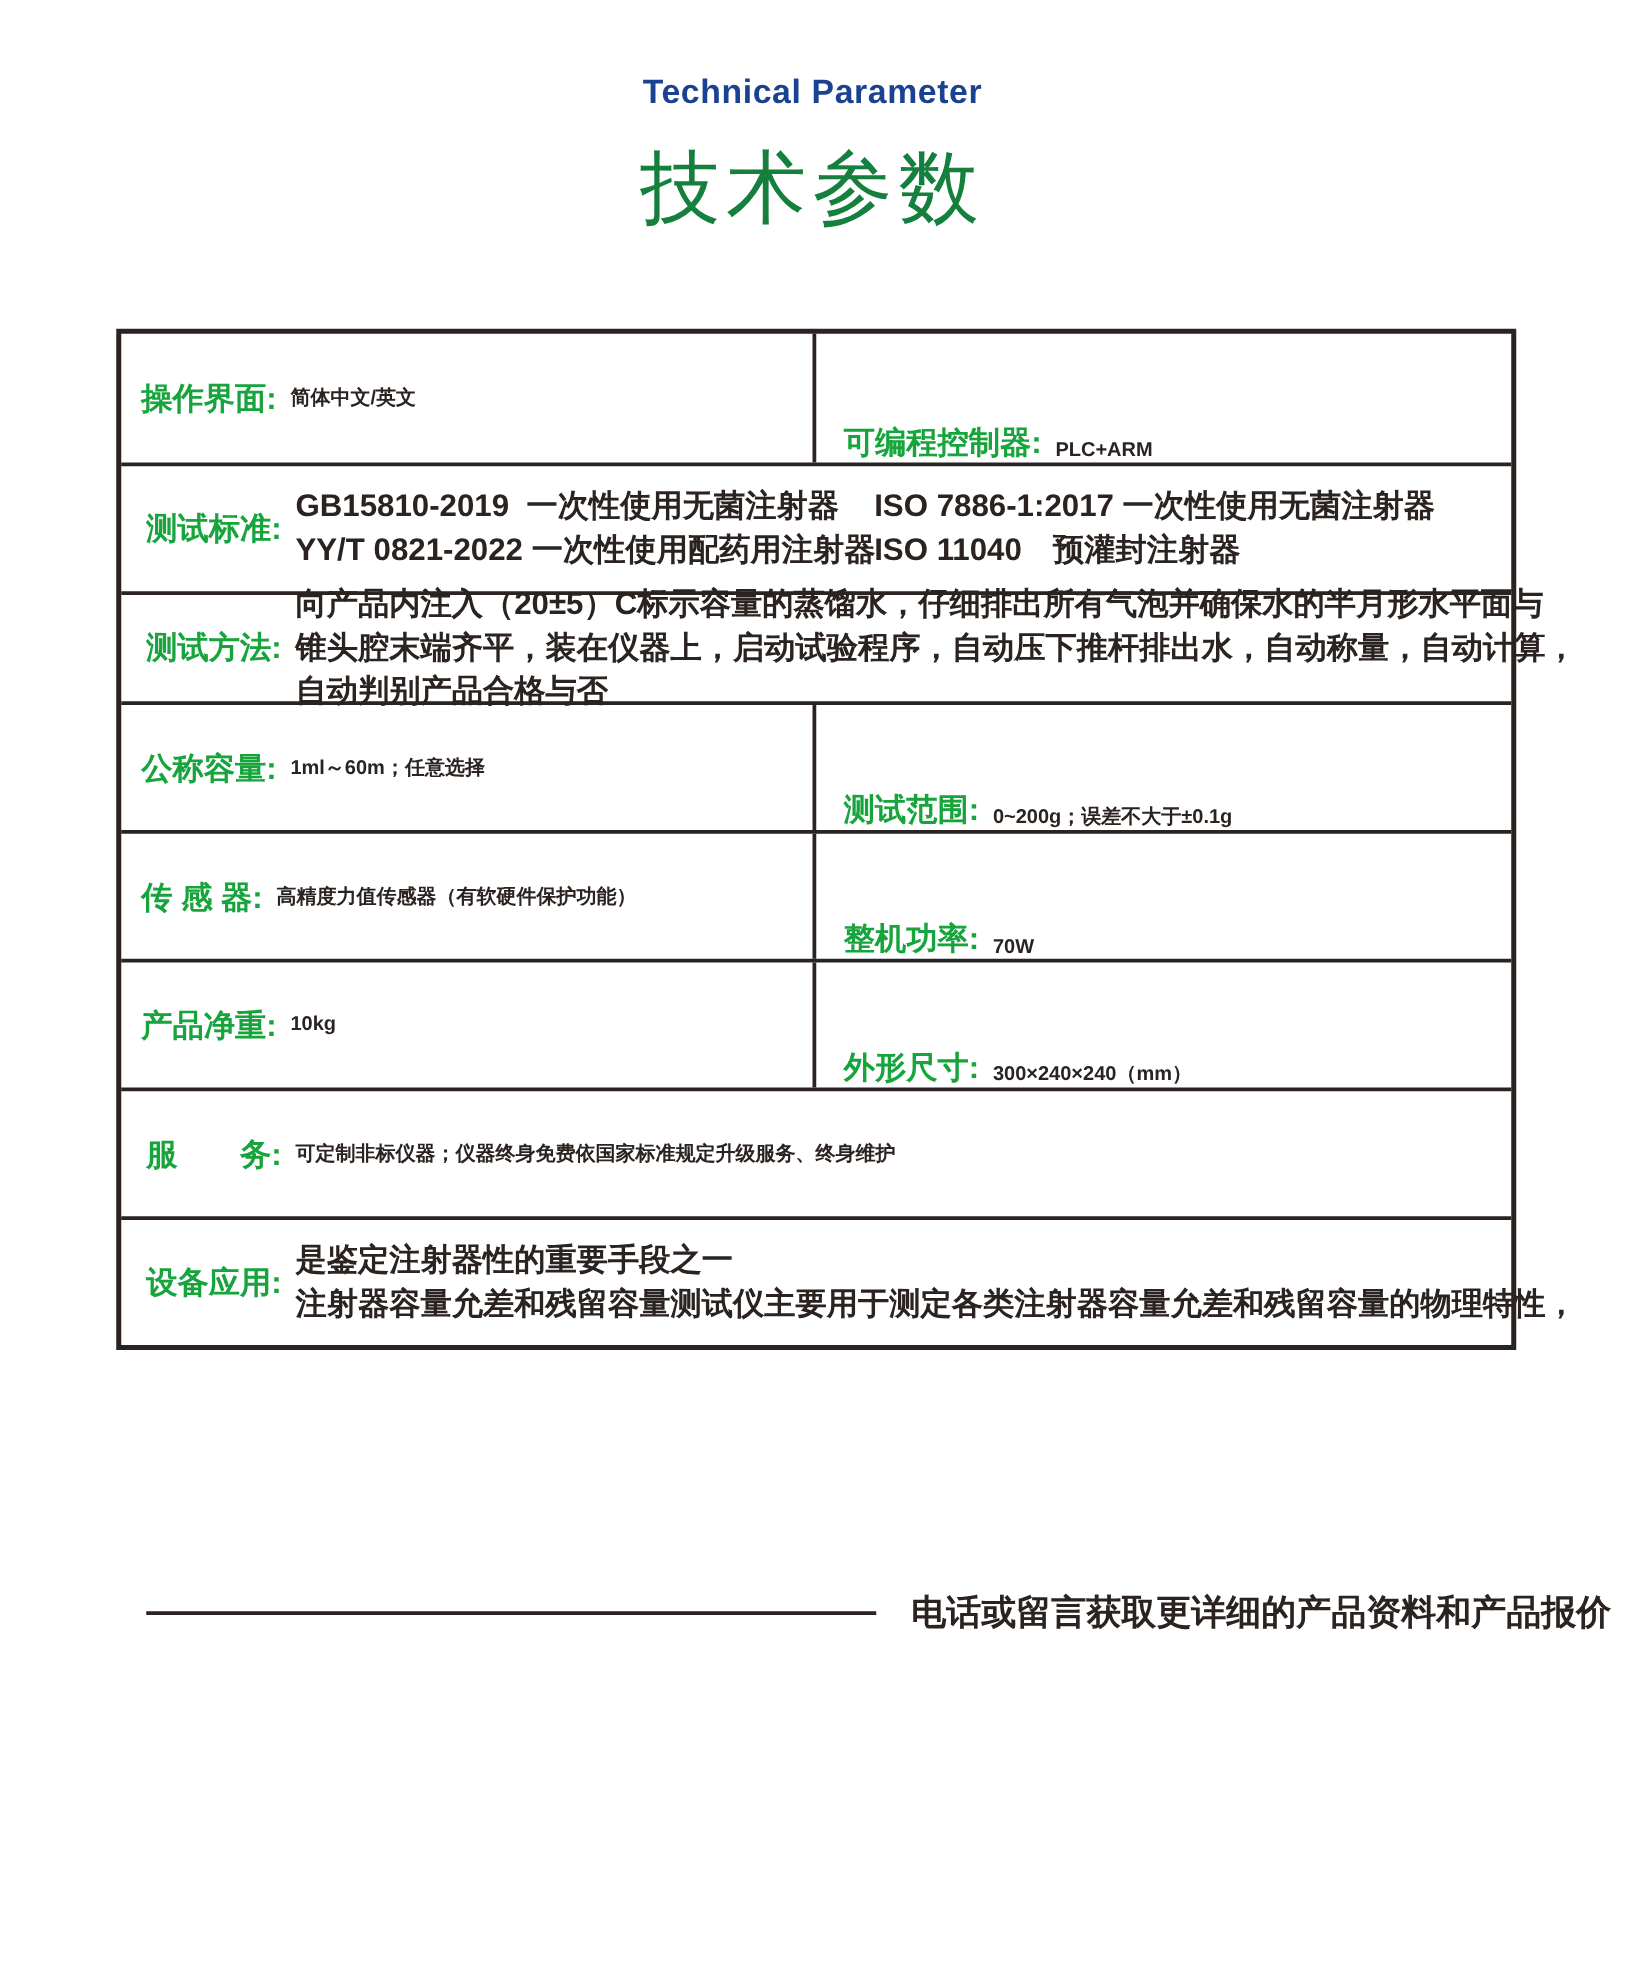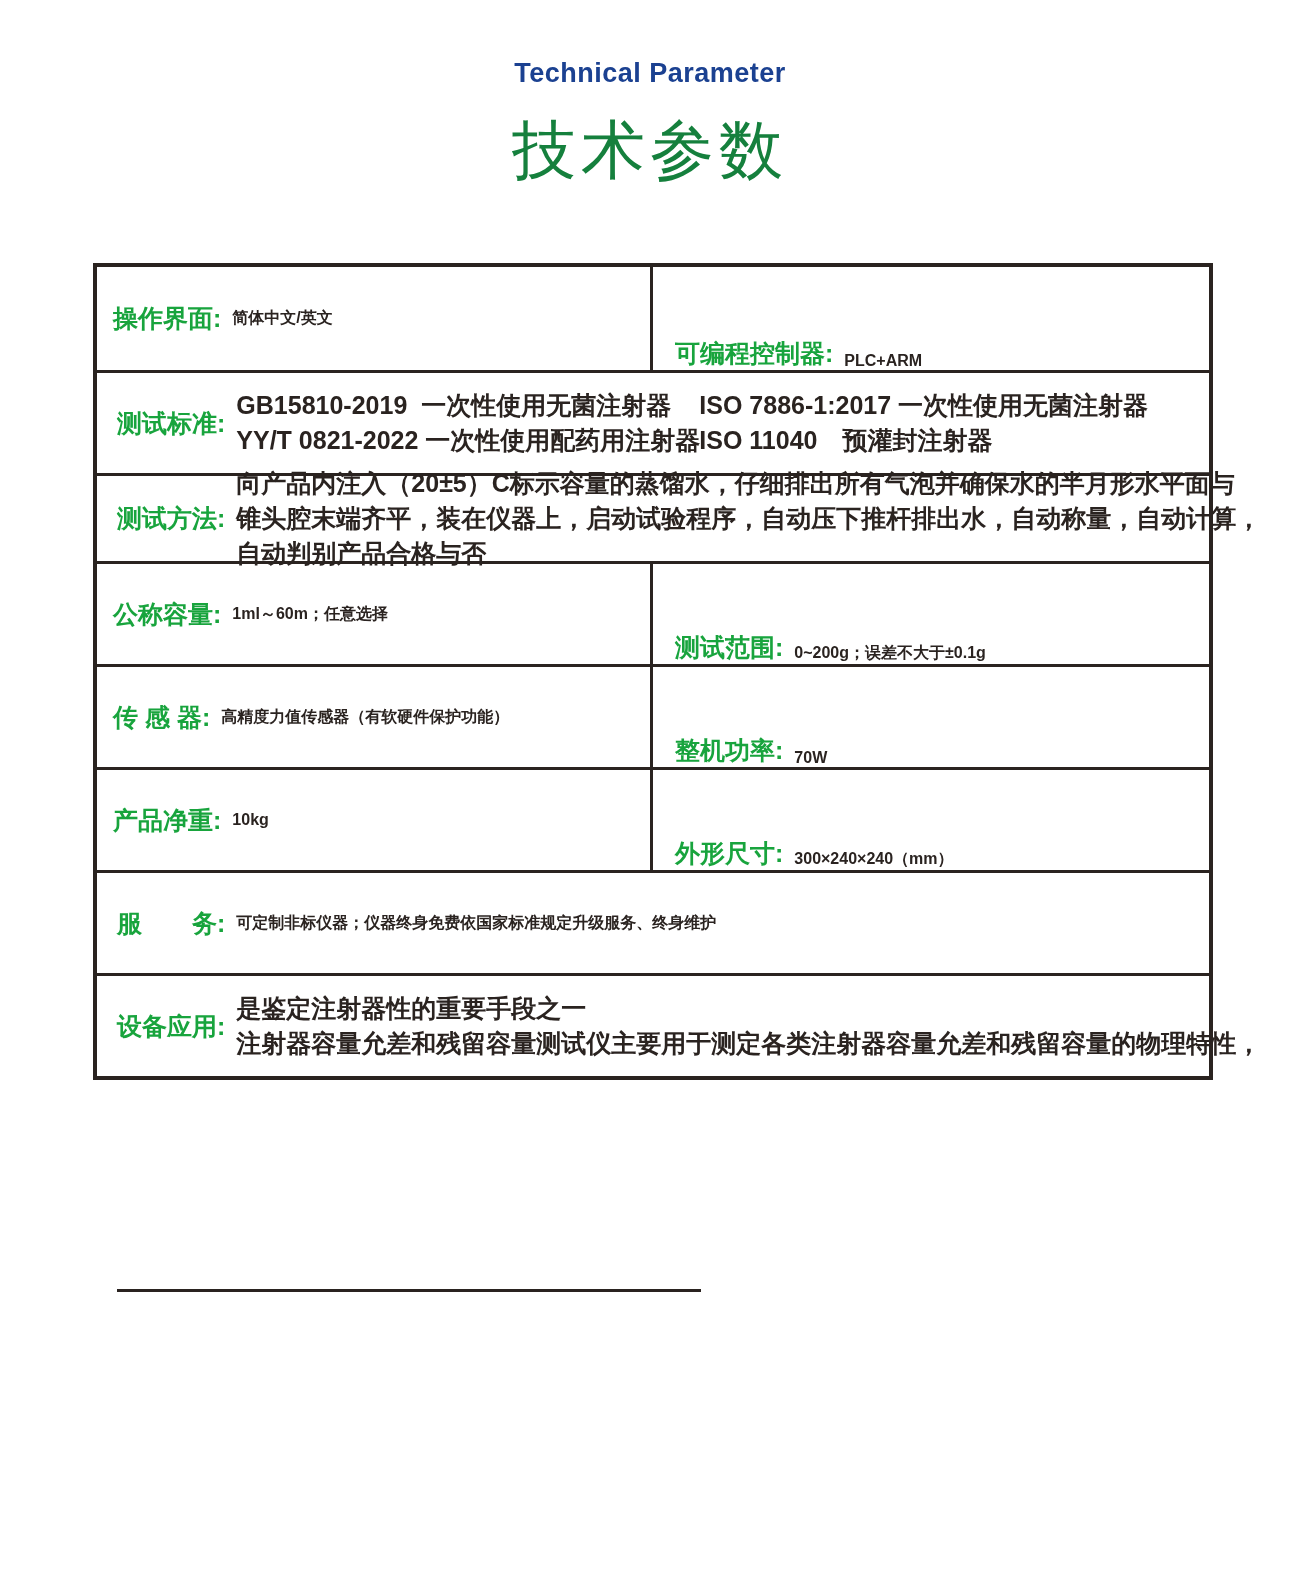--- a/index.html
+++ b/index.html
@@ -181,13 +181,14 @@
           <div class="line">注射器容量允差和残留容量测试仪主要用于测定各类注射器容量允差和残留容量的物理特性，</div>
         </div>
       </div>
     </div>
   </div>
 
 </div>
 
 <div class="footer">
   <div class="footer-rule"></div>
+  <div class="footer-note">电话或留言获取更详细的产品资料和产品报价</div>
 </div>
 
 </body></html>

